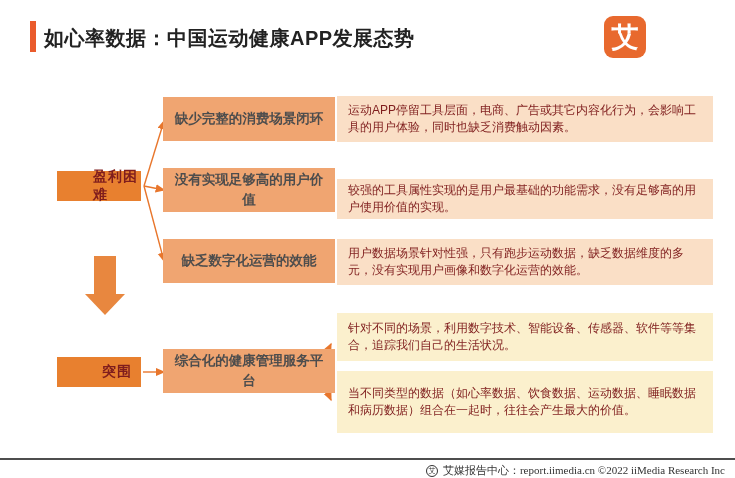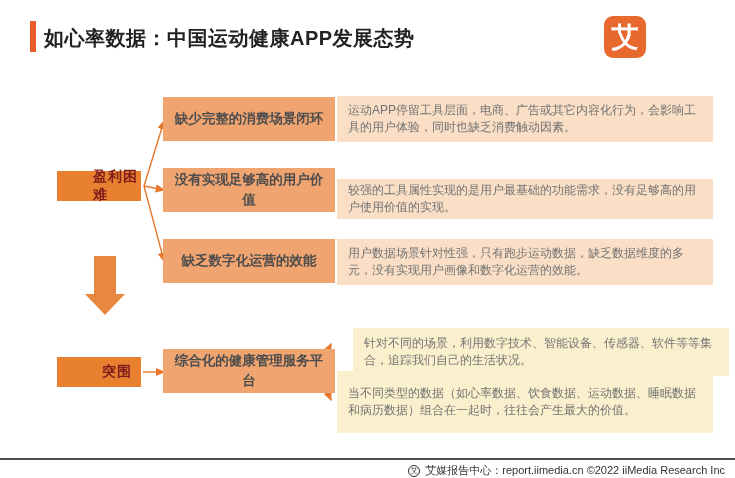--- a/index.html
+++ b/index.html
@@ -19,36 +19,36 @@
   .logo-text { margin-left:7px; color:#e8692e; line-height:1.05; }
   .logo-cn { font-size:19px; font-weight:bold; letter-spacing:1px; }
   .logo-en { font-size:9.5px; margin-top:2px; }
 
   
   .solid-box { position:absolute; left:57px; width:84px; height:30px; background:#e8802f;
     color:#7f1d1d; font-size:14px; font-weight:bold; display:flex; align-items:center; justify-content:center; letter-spacing:1px;padding-left:36px; }
   .mid-box { position:absolute; left:163px; width:172px; background:#f0a571;
     color:#4d4d4d; font-size:13.5px; font-weight:bold; display:flex; align-items:center; justify-content:center;
     text-align:center; padding:4px 8px; line-height:1.45; }
-  .desc-box { position:absolute; left:337px; width:376px; color:#737373;
+  .desc-box { position:absolute; left:337px; width:376px; color:#7f1d1d;
     font-size:12px; line-height:1.42; padding:6px 11px; display:flex; align-items:center; }
   .peach { background:#fadfc6; }
   .yellow { background:#fbf0cd; }
 
   
   .down-arrow-stem { position:absolute; left:94px; top:256px; width:22px; height:39px; background:#e8873f; }
   .down-arrow-head { position:absolute; left:85px; top:294px; width:0; height:0;
     border-left:20px solid transparent; border-right:20px solid transparent; border-top:21px solid #e8873f; }
 
   
   .connectors { position:absolute; left:0; top:0; width:735px; height:478px; pointer-events:none; }
 
   
   .footer-rule { position:absolute; left:0; top:458px; width:735px; height:2px; background:#4d4d4d; }
-  .footer { position:absolute; right:10px; top:463px; display:flex; align-items:center; color:#333333; font-size:11px; }
+  .footer { position:absolute; right:10px; top:463px; display:flex; align-items:center; color:#333333; font-size:11px;font-family:Liberation Serif, serif; }
   .footer-mark { width:12px; height:12px; border:1px solid #333333; border-radius:50%; margin-right:5px;
     display:flex; align-items:center; justify-content:center; font-size:7px; color:#333333; }
 </style>
 </head>
 <body>
 
 <div class="accent-bar"></div>
 <div class="page-title">如心率数据：中国运动健康APP发展态势</div>
 <div class="logo">
   <div class="logo-square">艾</div>
@@ -76,20 +76,20 @@
 
 <div class="desc-box peach" style="top:96px; height:46px;">运动APP停留工具层面，电商、广告或其它内容化行为，会影响工具的用户体验，同时也缺乏消费触动因素。</div>
 <div class="desc-box peach" style="top:179px; height:40px;">较强的工具属性实现的是用户最基础的功能需求，没有足够高的用户使用价值的实现。</div>
 <div class="desc-box peach" style="top:239px; height:46px;">用户数据场景针对性强，只有跑步运动数据，缺乏数据维度的多元，没有实现用户画像和数字化运营的效能。</div>
 
 <div class="down-arrow-stem"></div>
 <div class="down-arrow-head"></div>
 
 <div class="solid-box" style="top:357px;">突围</div>
 <div class="mid-box" style="top:349px; height:44px;">综合化的健康管理服务平台</div>
-<div class="desc-box yellow" style="top:328px; height:48px;margin-left:16px;">针对不同的场景，利用数字技术、智能设备、传感器、软件等等集合，追踪我们自己的生活状况。</div>
+<div class="desc-box yellow" style="top:313px; height:48px;">针对不同的场景，利用数字技术、智能设备、传感器、软件等等集合，追踪我们自己的生活状况。</div>
 <div class="desc-box yellow" style="top:371px; height:62px;">当不同类型的数据（如心率数据、饮食数据、运动数据、睡眠数据和病历数据）组合在一起时，往往会产生最大的价值。</div>
 
 <div class="footer-rule"></div>
 <div class="footer">
   <span class="footer-mark">艾</span>
   <span>艾媒报告中心：report.iimedia.cn  ©2022  iiMedia Research  Inc</span>
 </div>
 
 </body></html>

